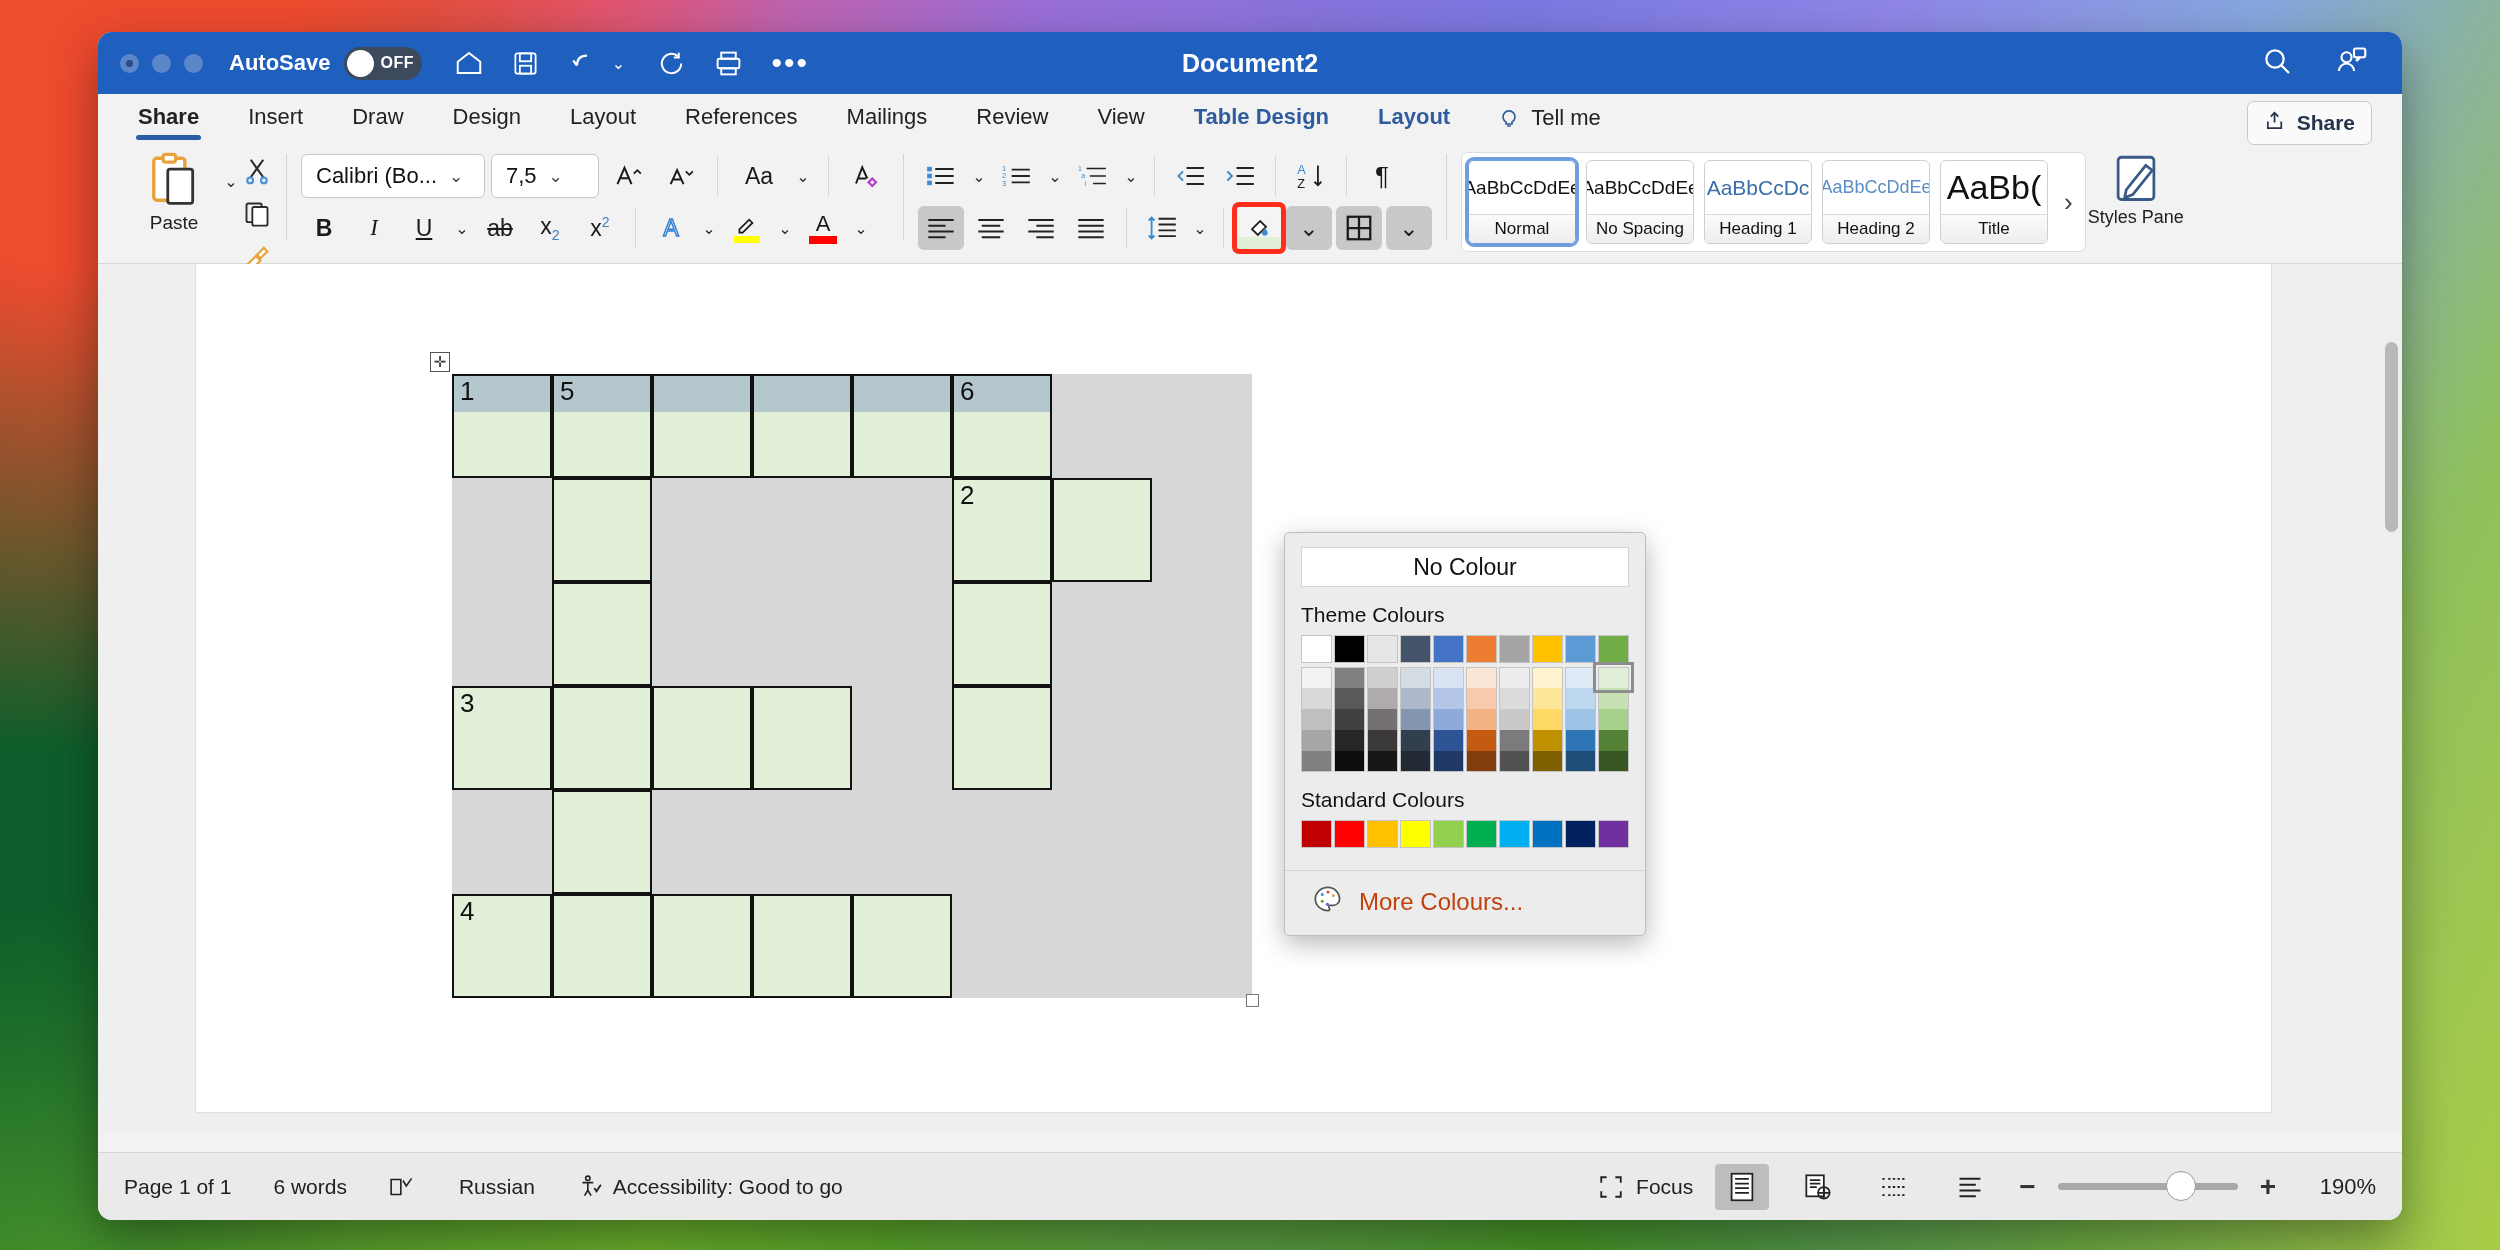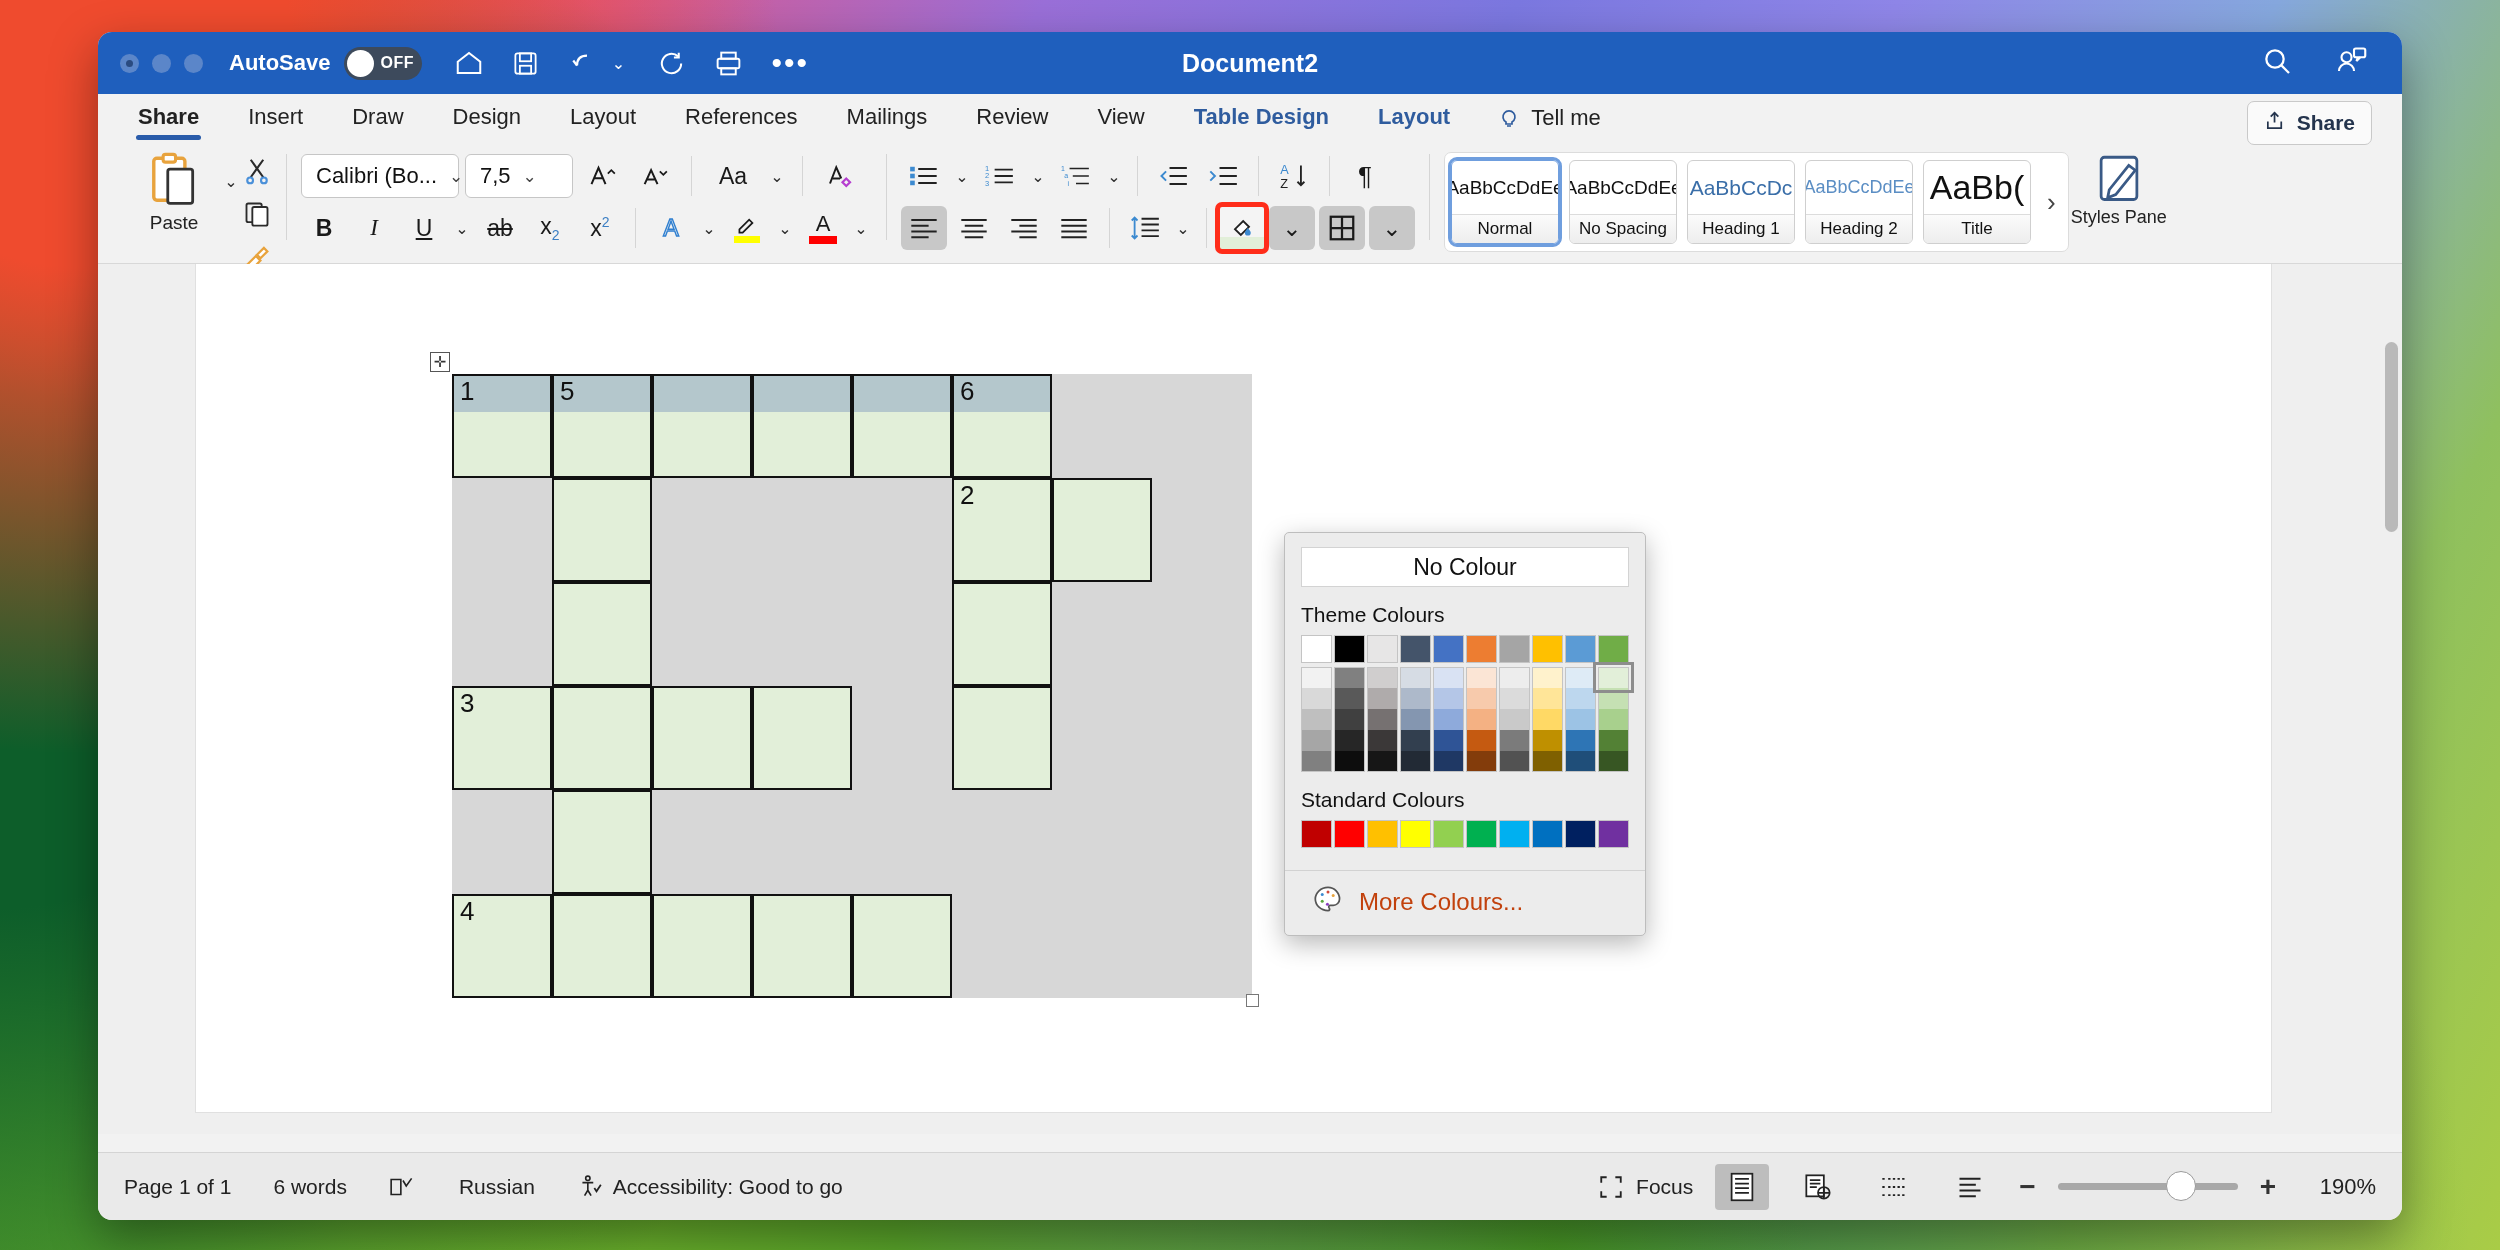--- a/index.html
+++ b/index.html
@@ -286,21 +286,21 @@
               <path d="M13 11l6-6 3 3-6 6z" fill="#fff"></path>
             </svg>
         </span>
       </div>
     </div>
     <div class="sep"></div>
 
     <div class="grp">
       <div class="fontcol">
         <div class="row">
-          <div class="combo" style="width:158px">
+          <div class="combo" style="width:184px">
             <span class="cv">Calibri (Bo...</span>
             <span class="chev">⌄</span>
           </div>
           <div class="combo" style="width:108px">
             <span class="cv">7,5</span>
             <span class="chev">⌄</span>
           </div>
           <div class="ibtn">
             <svg width="28" height="28" viewBox="0 0 24 24" fill="none" stroke="#1a1a1a" stroke-width="1.7">
                 <path d="M3 19L9 5l6 14M5.5 14h7"></path>

